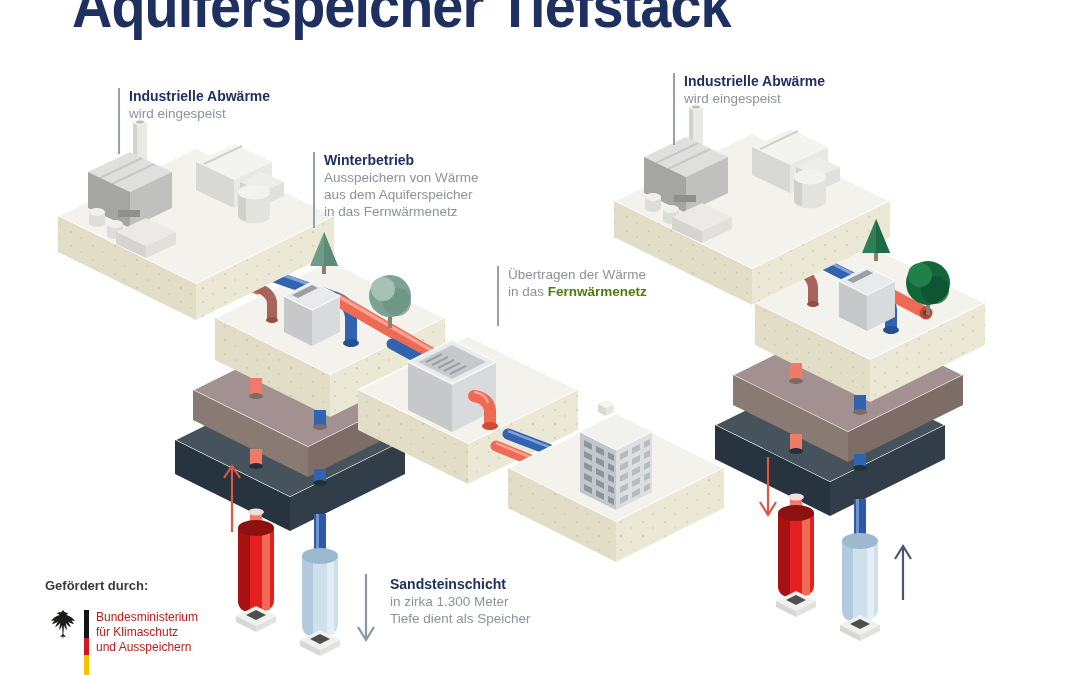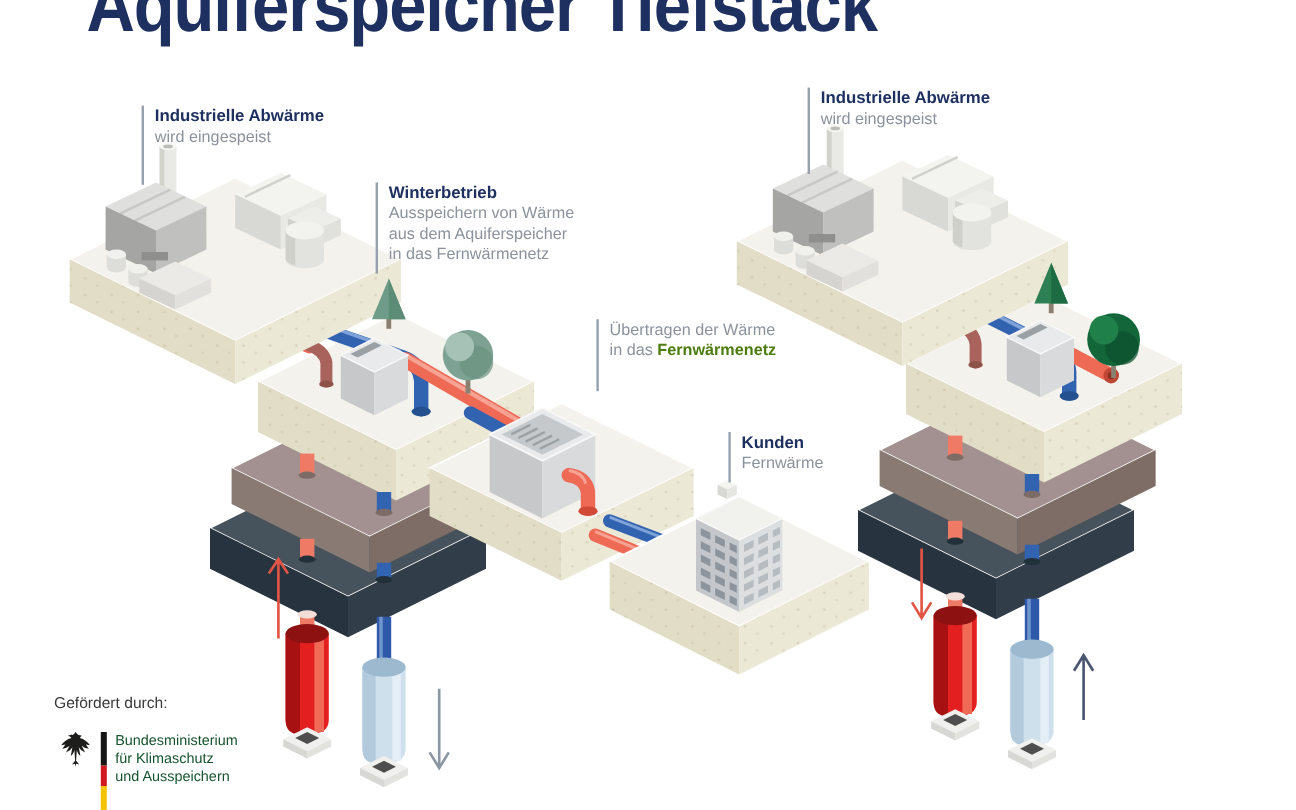--- a/index.html
+++ b/index.html
@@ -8,22 +8,22 @@
   #title{position:absolute;top:-25px;left:72px;margin:0;font-size:62px;line-height:1;
          font-weight:bold;color:#1e3060;letter-spacing:-1px;transform:scaleX(.9);
          transform-origin:left top;white-space:nowrap;}
   svg{position:absolute;top:0;left:0;}
   .lbl{position:absolute;border-left:2px solid #97a1ad;padding-left:9px;
        font-size:13.5px;line-height:17px;color:#8b929c;}
   .lbl .hd{display:block;font-size:14px;font-weight:bold;color:#1e3060;white-space:nowrap;}
   .lbl div{white-space:nowrap;}
   .noline{border-left:none;padding-left:0;}
   .navybold{font-weight:bold;color:#4d7c0f;}
-  #funded{position:absolute;left:45px;top:578px;font-size:13px;font-weight:normal;color:#3a3a3a;}
-  #ministry{position:absolute;left:96px;top:610px;font-size:12px;line-height:15px;color:#14532d;}
+  #funded{position:absolute;left:45px;top:578px;font-size:13px;font-weight:bold;color:#3a3a3a;}
+  #ministry{position:absolute;left:96px;top:610px;font-size:12px;line-height:15px;color:#b91c1c;}
   #ministry div{white-space:nowrap;}
 </style>
 </head>
 <body>
 
 <div id="page">
 
 <svg width="1080" height="675" viewBox="0 0 1080 675">
   <defs>
     <pattern id="spk" width="22" height="14" patternUnits="userSpaceOnUse">
@@ -317,31 +317,32 @@
   <div>Ausspeichern von Wärme</div>
   <div>aus dem Aquiferspeicher</div>
   <div>in das Fernwärmenetz</div>
 </div>
 
 <div class="lbl" style="left:477px;top:266px;height:60px;margin-left:20px;">
   <div>Übertragen der Wärme</div>
   <div><span>in das </span><span class="navybold">Fernwärmenetz</span></div>
 </div>
 
-<div class="lbl" style="left:607px;top:360px;height:42px;">
-  <span class="hd">Kunden</span>
-  <div>Fernwärme</div>
-</div>
 
 <div class="lbl" style="left:673px;top:73px;height:72px;">
   <span class="hd">Industrielle Abwärme</span>
   <div>wird eingespeist</div>
 </div>
 
 
+<div class="lbl noline" style="left:390px;top:576px;">
+  <span class="hd">Sandsteinschicht</span>
+  <div>in zirka 1.300 Meter</div>
+  <div>Tiefe dient als Speicher</div>
+</div>
 
 <div id="funded">Gefördert durch:</div>
 <div id="ministry">
   <div>Bundesministerium</div>
   <div>für Klimaschutz</div>
   <div>und Ausspeichern</div>
 </div>
 
 </div>
 

